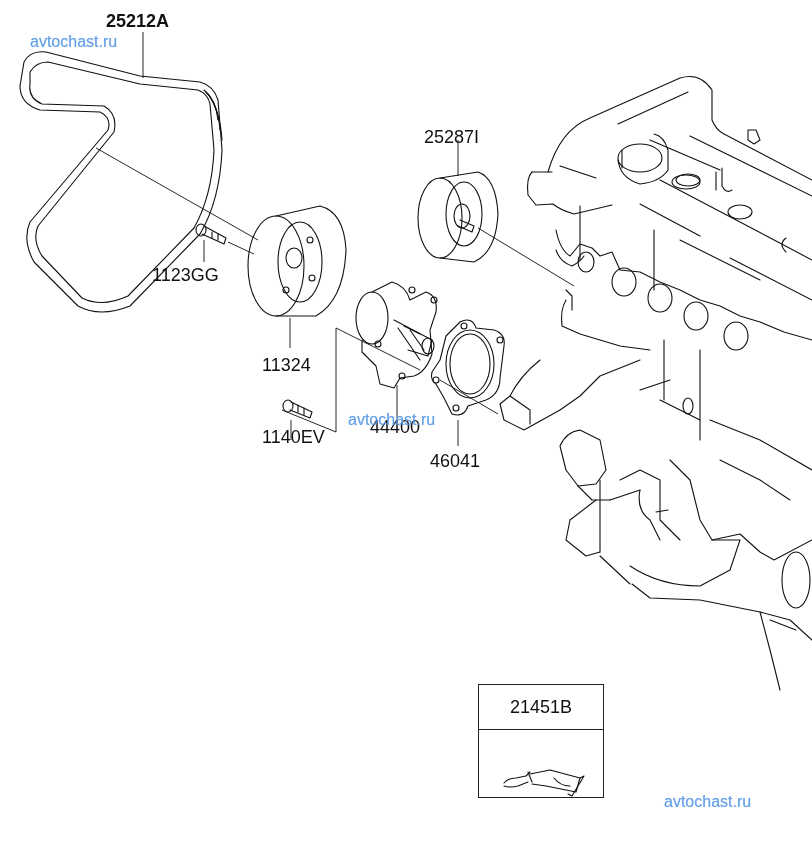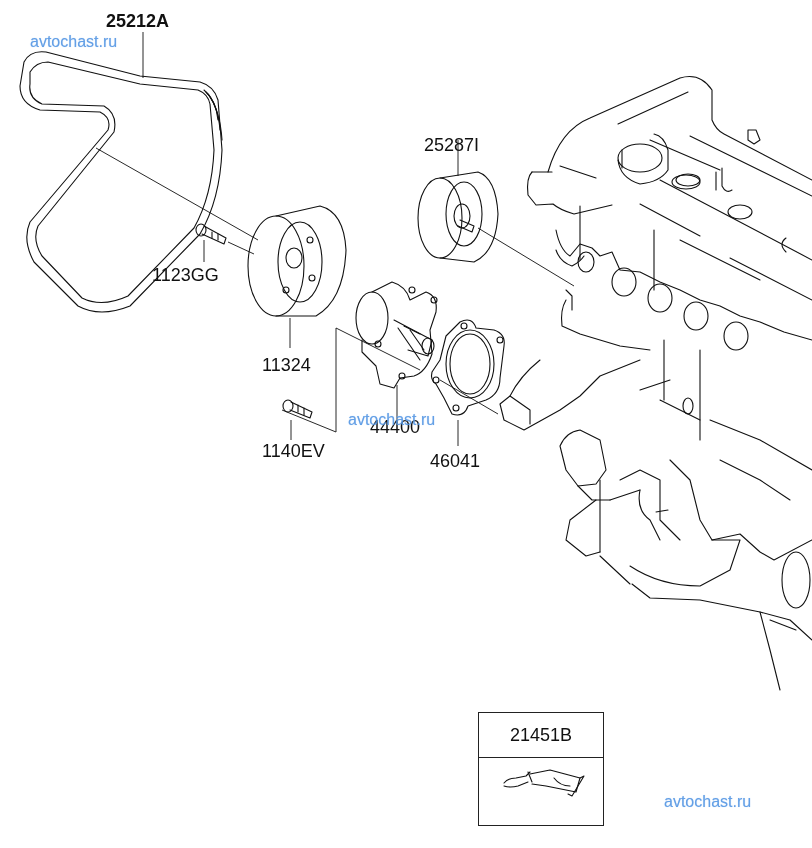--- a/index.html
+++ b/index.html
@@ -1,20 +1,20 @@
 <!DOCTYPE html>
 <html><head>
 <meta charset="utf-8">
 <style>
   html, body { margin: 0; padding: 0; background: #ffffff; }
   body { width: 812px; height: 848px; position: relative; overflow: hidden; font-family: "Liberation Sans", sans-serif; }
   #diagram { position: absolute; left: 0; top: 0; width: 812px; height: 848px; }
   .part-label { position: absolute; font-family: "Liberation Sans", sans-serif; font-size: 18px; color: #111111; line-height: 1; white-space: nowrap; cursor: pointer; }
   .watermark { position: absolute; font-family: Liberation Sans, sans-serif; font-size: 16px; color: #4a90e2; opacity: 0.85; line-height: 1; white-space: nowrap; text-shadow: 0 0 1px #9fc4f0; }
-  .ref-box { position: absolute; left: 478px; top: 712px; width: 126px; height: 114px; border: 1.5px solid #222; box-sizing: border-box; }
+  .ref-box { position: absolute; left: 478px; top: 684px; width: 126px; height: 114px; border: 1.5px solid #222; box-sizing: border-box; }
   .ref-box .ref-head { height: 44px; border-bottom: 1.5px solid #222; display: flex; align-items: center; justify-content: center; font-size: 18px; color: #111; }
   .ref-box .ref-body { position: relative; height: 108px; }
   svg .ln { fill: none; stroke: #111; stroke-width: 1.1; stroke-linecap: round; stroke-linejoin: round; }
   svg .thin { fill: none; stroke: #111; stroke-width: 0.9; }
   svg .part { cursor: pointer; }
 </style>
 </head>
 <body style="background: rgb(255, 255, 255);">
 
 <svg id="diagram" viewBox="0 0 812 848" xmlns="http://www.w3.org/2000/svg">
@@ -164,25 +164,25 @@
     <path d="M504 783 Q508 778 516 778 L526 776 L530 772"></path>
     <path d="M504 786 Q510 788 518 786 L528 782"></path>
     <path d="M528 772 L532 782"></path>
     <path d="M530 774 L550 770 L580 778 L576 792 L546 786 L532 784"></path>
     <path d="M580 778 L584 776 L572 796 L568 794"></path>
     <path d="M554 778 Q560 786 570 786"></path>
   </g>
 </svg>
 
 <div class="part-label" style="left:106px; top:12px;font-weight:bold;">25212A</div>
-<div class="part-label" style="left:424px; top:136px;">25287I</div>
+<div class="part-label" style="left:424px; top:128px;">25287I</div>
 <div class="part-label" style="left:152px; top:266px;">1123GG</div>
 <div class="part-label" style="left:262px; top:356px;">11324</div>
 <div class="part-label" style="left:370px; top:418px;">44400</div>
-<div class="part-label" style="left:262px; top:442px;">1140EV</div>
+<div class="part-label" style="left:262px; top:428px;">1140EV</div>
 <div class="part-label" style="left:430px; top:452px;">46041</div>
 
 <div class="ref-box">
   <div class="ref-head">21451B</div>
   <div class="ref-body"></div>
 </div>
 
 <div class="watermark" style="left: 30px; top: 34px; color: rgb(74, 144, 226);">avtochast.ru</div>
 <div class="watermark" style="left: 348px; top: 412px; color: rgb(74, 144, 226);">avtochast.ru</div>
 <div class="watermark" style="left: 664px; top: 794px; color: rgb(74, 144, 226);">avtochast.ru</div>

